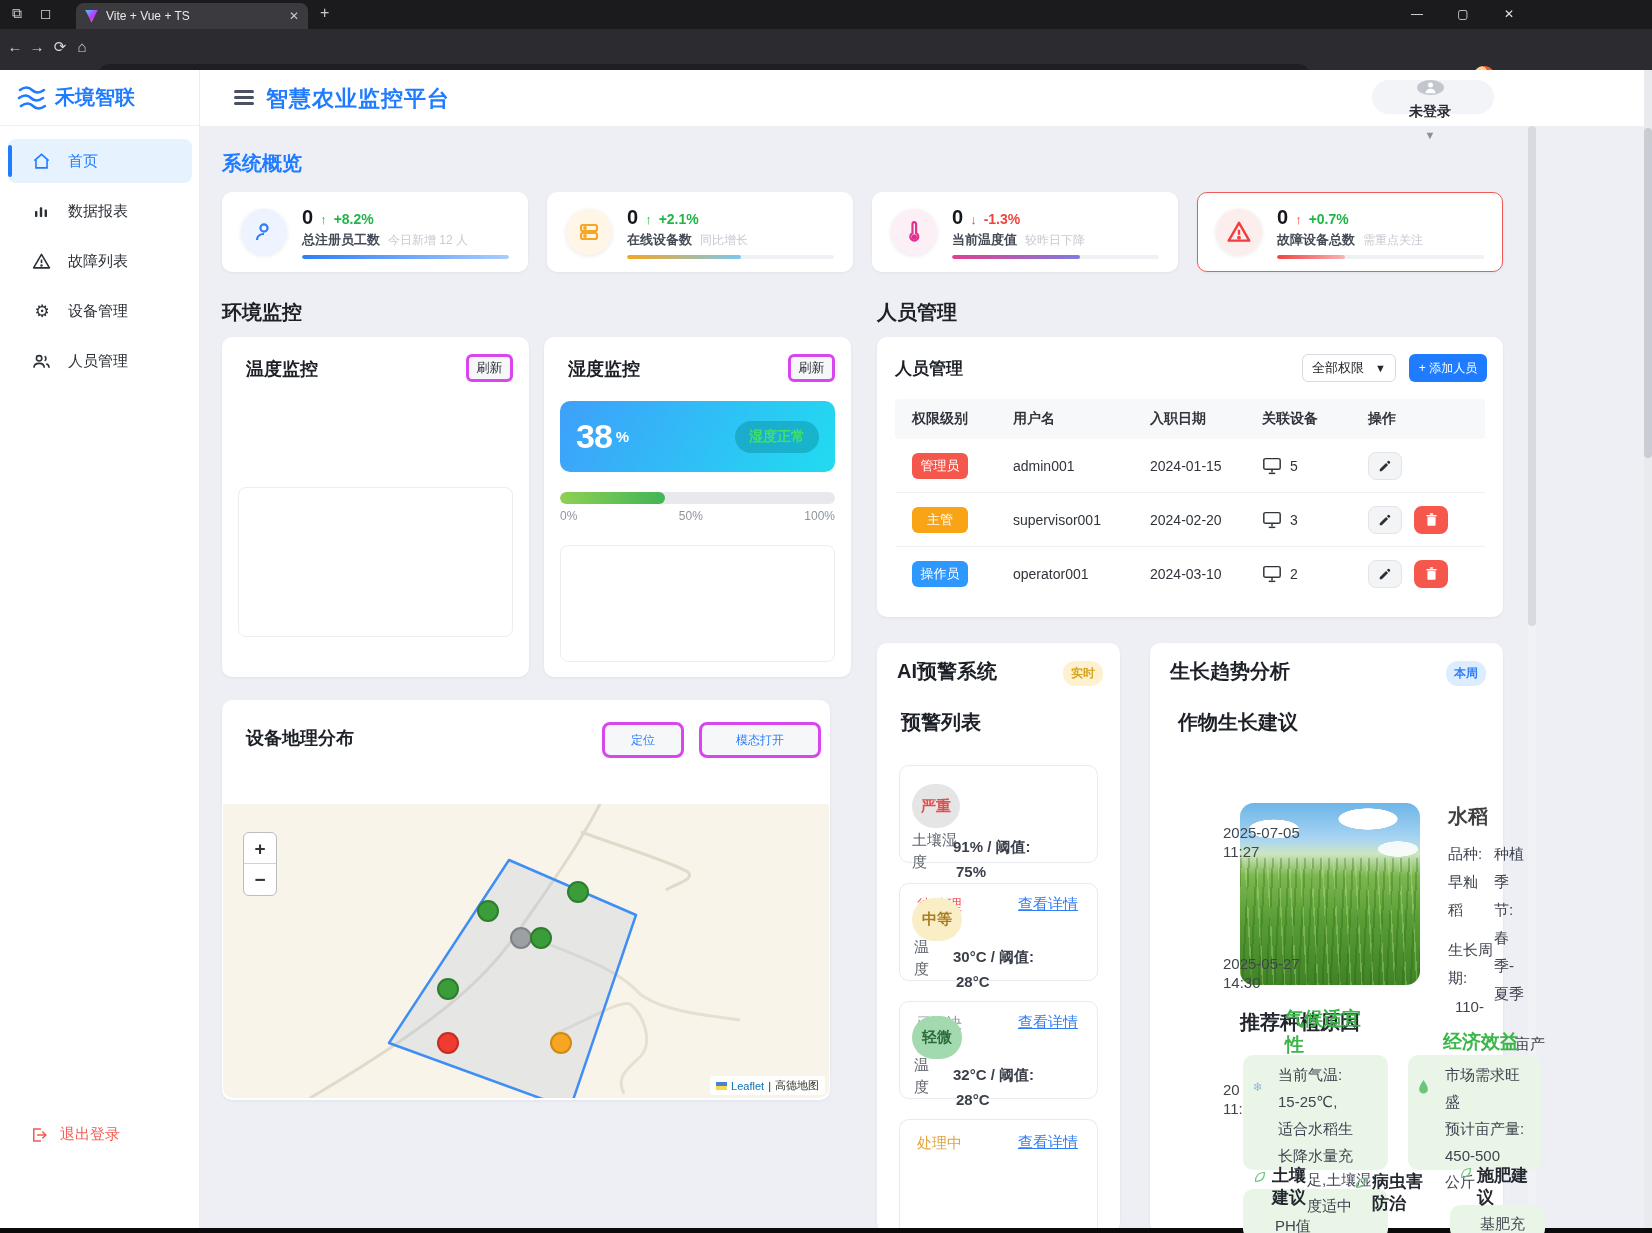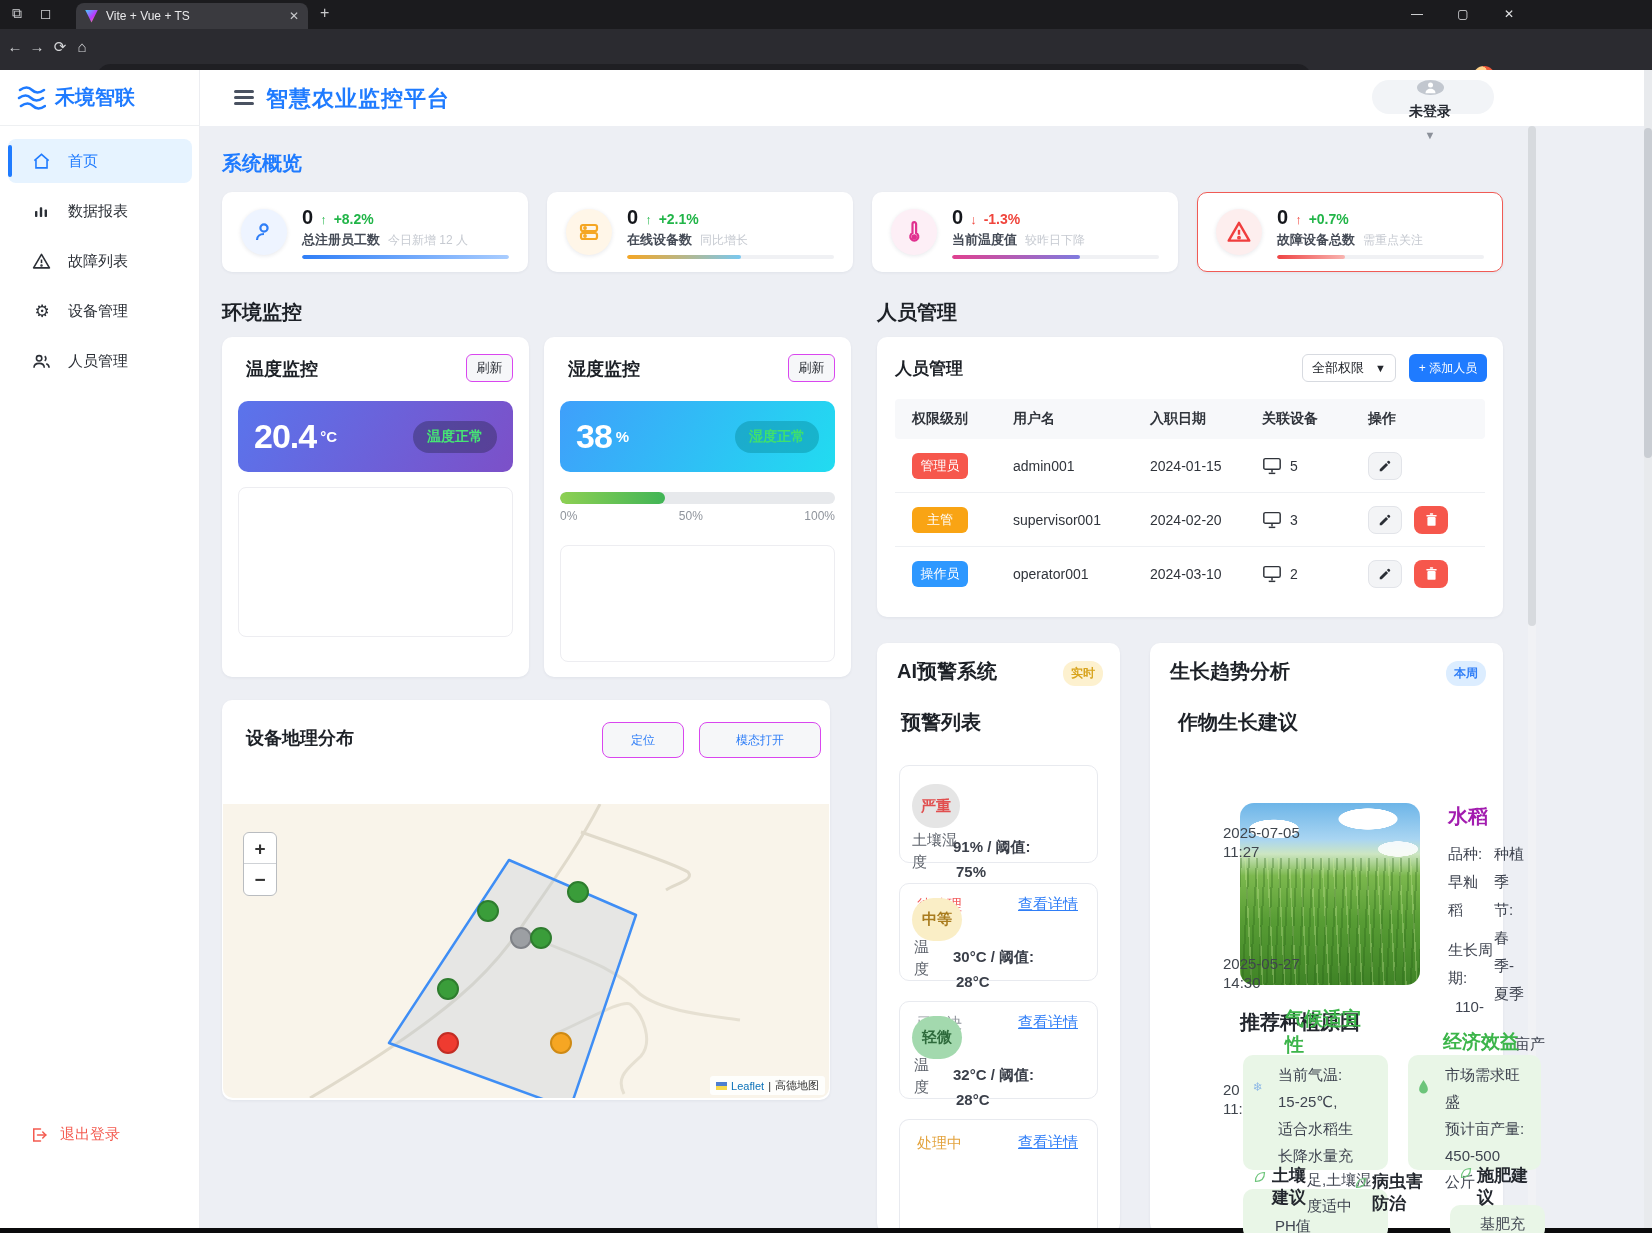--- a/index.html
+++ b/index.html
@@ -58,21 +58,21 @@
   .stat-pct { font-size:14px; font-weight:700; }
   .stat-lbls { display:flex; gap:8px; align-items:baseline; margin-top:2px; }
   .stat-label { font-size:13px; font-weight:700; color:#454b56; }
   .stat-sub { font-size:12px; color:#c6cad1; }
   .stat-track { margin-top:6px; height:4px; border-radius:2px; background:#f0f1f4; overflow:hidden; }
   .stat-fill { height:100%; border-radius:2px; }
 
   
   .env-card { width:307px; height:340px; top:337px; padding:20px 16px; }
   .env-title { position:absolute; left:24px; top:20px; font-size:18px; font-weight:800; color:#1d2127; }
-  .btn-light { background:#f6f7f9; border:1px solid #d946ef; border-radius:6px; font-size:13px; color:#2b2f36; display:flex; align-items:center; justify-content:center; }
+  .btn-light { background:#f6f7f9; border:3px solid #d946ef; border-radius:6px; font-size:13px; color:#2b2f36; display:flex; align-items:center; justify-content:center; }
   .refresh-btn { position:absolute; left:244px; top:17px; width:47px; height:28px; }
   .banner { position:absolute; left:16px; top:64px; width:275px; height:71px; border-radius:10px; display:flex; align-items:center; padding:0 16px; color:#fff; }
   .banner .big { font-size:34px; font-weight:800; letter-spacing:-1px; }
   .banner .unit { font-size:15px; font-weight:700; margin-left:4px; }
   .banner-badge { margin-left:auto; border-radius:16px; padding:7px 14px; font-size:14px; font-weight:700; }
   .empty-box { position:absolute; left:16px; width:275px; background:#fff; border:1px solid #ededf1; border-radius:8px; }
   .hum-track { position:absolute; left:16px; top:155px; width:275px; height:12px; border-radius:6px; background:#e7e9ec; overflow:hidden; }
   .hum-fill { height:100%; border-radius:6px; background:linear-gradient(90deg,#8ed053,#41b556); }
   .hum-scale { position:absolute; left:16px; top:172px; width:275px; display:flex; justify-content:space-between; font-size:12px; color:#8f949c; }
 
@@ -125,21 +125,21 @@
   .grass { position:absolute; left:90px; top:160px; width:180px; height:182px; border-radius:14px; overflow:hidden;
     background:
       radial-gradient(ellipse 42px 16px at 34px 26px,#fff 58%,transparent 60%),
       radial-gradient(ellipse 50px 18px at 128px 16px,#fff 58%,transparent 60%),
       radial-gradient(ellipse 34px 13px at 158px 46px,rgba(255,255,255,.85) 58%,transparent 60%),
       linear-gradient(180deg,#6db5e8 0%,#a9d5f2 20%,#cde6c2 28%,#7cb84e 40%,#579c34 65%,#3f8326 100%); }
   .grass::after { content:""; position:absolute; inset:30% 0 0 0;
       background:repeating-linear-gradient(93deg,rgba(34,92,18,.28) 0 2px,transparent 2px 8px),
                  repeating-linear-gradient(87deg,rgba(210,240,160,.30) 0 1.5px,transparent 1.5px 11px); }
   .g-date { position:absolute; left:73px; font-size:15px; color:#3f454d; line-height:19px; z-index:2; }
-  .g-crop { position:absolute; left:298px; top:160px; font-size:20px; font-weight:800; color:#a21caf; }
+  .g-crop { position:absolute; left:298px; top:160px; font-size:20px; font-weight:800; color:#404040; }
   .g-lines { position:absolute; font-size:15px; color:#3f4450; line-height:28px; white-space:nowrap; }
   .g-green-title { position:absolute; font-size:19px; font-weight:800; color:var(--green2); line-height:26px; z-index:4; white-space:nowrap; }
   .g-bold { position:absolute; font-size:17px; font-weight:800; color:#23272e; line-height:22px; z-index:3; white-space:nowrap; }
   .g-box { position:absolute; background:#e9f6e7; border-radius:10px; z-index:1; }
   .g-boxtext { position:absolute; font-size:15px; color:#3f4450; line-height:27px; z-index:2; white-space:nowrap; }
   .g-frag { position:absolute; font-size:15px; color:#3f4450; z-index:2; white-space:nowrap; }
   .mini-ic { position:absolute; z-index:2; font-size:12px; }
 
   
   .scroll-inner { position:absolute; left:1528px; top:126px; width:8px; height:1102px; background:#f1f2f5; border-radius:4px; }
@@ -362,25 +362,20 @@
           <div class="stat-fill" style="width: 33%; background: linear-gradient(90deg, rgb(239, 68, 68), rgb(248, 180, 176));"></div>
         </div>
     </div>
   </div>
 
   <div class="sec-title" style="left:222px; top:299px;">环境监控</div>
 
   <div class="card env-card" style="left:222px;">
     <div class="env-title">温度监控</div>
     <div class="btn-light refresh-btn">刷新</div>
-    <div class="banner" style="background:linear-gradient(120deg,#5a74ec,#7c50c8);">
-      <span class="big">20.4</span>
-      <span class="unit">°C</span>
-      <span class="banner-badge" style="background:rgba(40,38,76,.40); color:#46e575;">温度正常</span>
-    </div>
     <div class="empty-box" style="top:150px; height:150px;"></div>
   </div>
 
   <div class="card env-card" style="left:544px;">
     <div class="env-title">湿度监控</div>
     <div class="btn-light refresh-btn">刷新</div>
     <div class="banner" style="background:linear-gradient(120deg,#3f9ffb,#21dcf0);">
       <span class="big">38</span>
       <span class="unit">%</span>
       <span class="banner-badge" style="background:rgba(8,140,158,.45); color:#3fe06d;">湿度正常</span>

